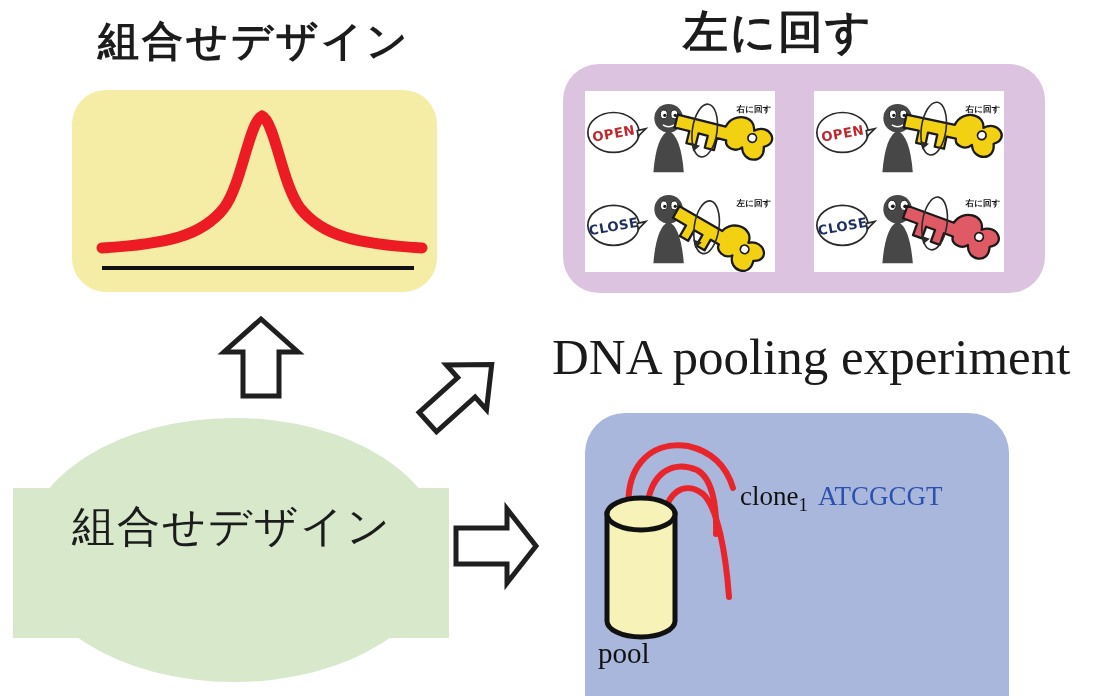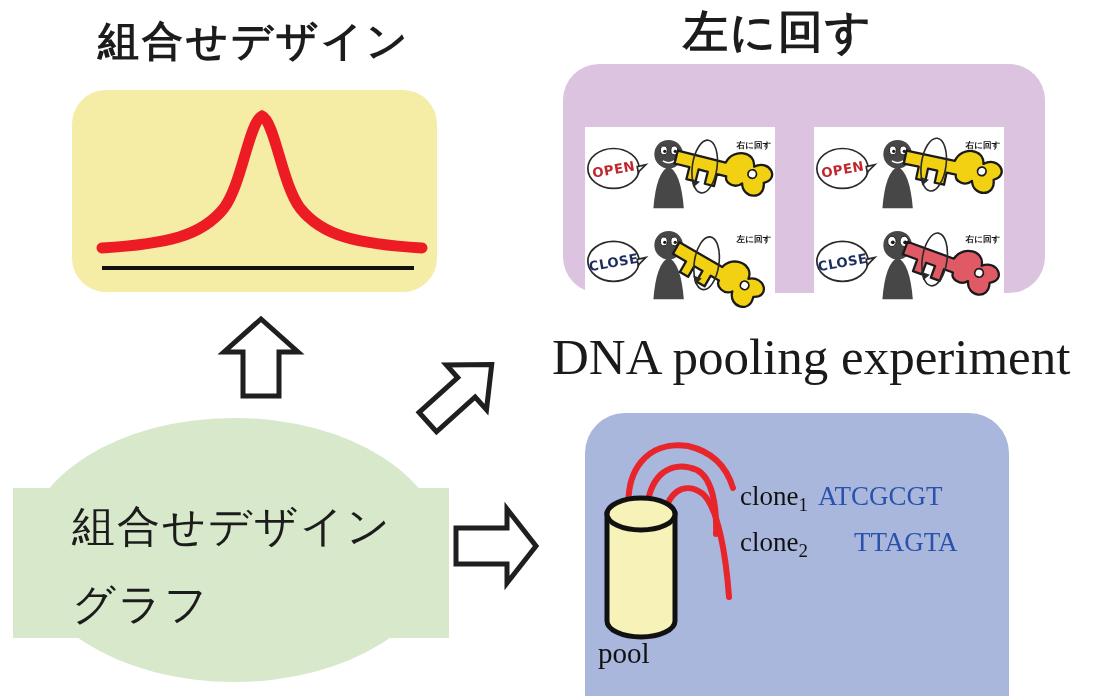--- a/index.html
+++ b/index.html
@@ -14,21 +14,21 @@
                font-family:"Liberation Serif", serif; white-space:nowrap; }
 
   
   .stat-box { position:absolute; left:72px; top:90px; width:365px; height:202px;
               background:#f5eca6; border-radius:34px; }
   .stat-box svg { position:absolute; left:0; top:0; }
 
   
   .crypto-box { position:absolute; left:563px; top:64px; width:482px; height:229px;
                 background:#dcc4e0; border-radius:36px; }
-  .crypto-panel { position:absolute; top:27px; width:190px; height:181px; background:#ffffff;margin-top:36px; }
+  .crypto-panel { position:absolute; top:27px; width:190px; height:181px; background:#ffffff; }
   .crypto-panel.left  { left:22px; }
   .crypto-panel.right { left:251px; }
   .key-row { display:block; width:100%; height:50%; }
 
   .figure-body { fill:#474747; }
   .eye { fill:#ffffff; stroke:#1a1a1a; stroke-width:1; }
   .pupil { fill:#1a1a1a; }
   .mouth { fill:none; stroke:#ffffff; stroke-width:1.6; }
   .bubble { fill:#ffffff; stroke:#2a2a2a; stroke-width:1.8; }
   .bubble-text { font-family:"DejaVu Sans", sans-serif; font-weight:bold; font-size:14px; letter-spacing:0.5px; }
@@ -194,43 +194,39 @@
           <path class="bubble" d="M55,42 l9,-2 l-8,8 Z"></path>
           <text class="bubble-text close" x="30" y="50" text-anchor="middle" transform="rotate(-10 30 44)">CLOSE</text>
         </g>
       </svg>
     </div>
   </div>
 
   <div class="concept-band"></div>
   <div class="concept-ellipse"></div>
   <div class="concept-line l1">組合せデザイン</div>
-  <div class="concept-line l2">グラフ</div>
 
   <div class="dna-box">
     <svg class="pool-art" width="424" height="259" viewBox="0 0 424 259">
 
       <g fill="none" stroke="#e8252a" stroke-width="6" stroke-linecap="round">
         <path d="M45,107 C37,57 63,27 103,33 C129,39 142,55 148,75"></path>
         <path d="M62,109 C60,65 83,45 112,57 C127,65 132,92 131,121"></path>
         <path d="M79,111 C80,79 99,67 118,81 C133,95 141,142 144,184"></path>
       </g>
 
       <g>
         <path d="M22,101 L22,208 A34,16 0 0 0 90,208 L90,101 Z" fill="#f6f2b8" stroke="#111111" stroke-width="5"></path>
         <ellipse cx="56" cy="101" rx="34" ry="16" fill="#f6f2b8" stroke="#111111" stroke-width="5"></ellipse>
       </g>
     </svg>
 
     <div class="clone-rows">
       <div class="clone-row r1">
         <span class="clone-label"><span>clone</span><sub>1</sub></span><span class="seq">ATCGCGT</span>
-      </div>
-      <div class="clone-row r2">
-        <span class="clone-label"><span>clone</span><sub>2</sub></span><span class="seq">TTAGTA</span>
       </div>
     </div>
 
     <div class="pool-label">pool</div>
   </div>
 
   <svg class="arrows" width="1116" height="696" viewBox="0 0 1116 696">
     <polygon class="block-arrow" points="243,396 243,352 224,352 261,319 298,352 279,352 279,396"></polygon>
     <g transform="translate(459,394) rotate(-42)">
       <polygon class="block-arrow" points="-42,-13 10,-13 10,-30 44,0 10,30 10,13 -42,13"></polygon>

